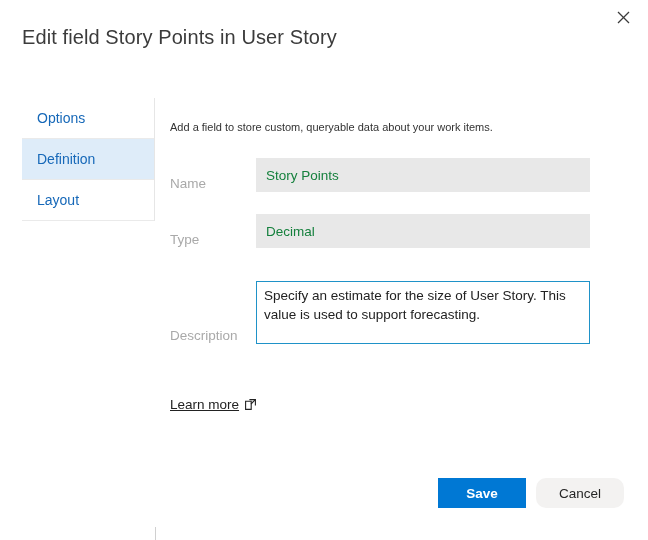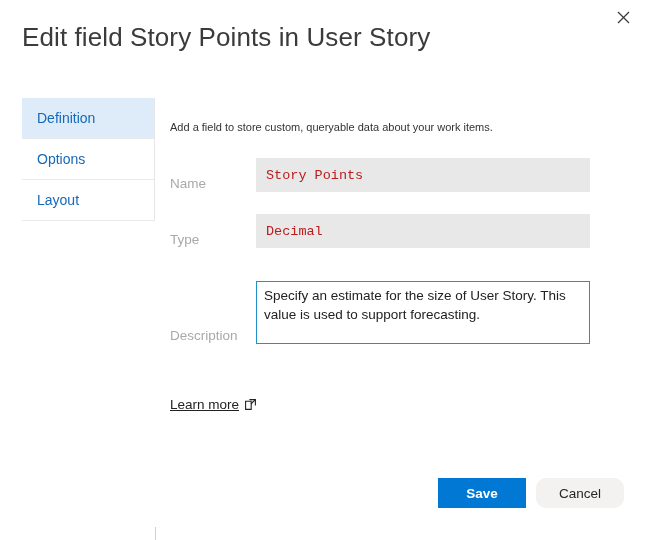--- a/index.html
+++ b/index.html
@@ -41,21 +41,21 @@
     border: none;
     padding: 0;
   }
   .close-btn svg { display: block; }
 
   
   .dialog-title {
     position: absolute;
     left: 22px;
     top: 22px;
-    font-size: 26px;
+    font-size: 20px;
     font-weight: 300;
     color: #3b3b3b;
     letter-spacing: 0.1px;
     line-height: 30px;
     white-space: nowrap;
   }
 
   
   .dialog-body {
     position: absolute;
@@ -117,23 +117,23 @@
     font-size: 13.5px;
     color: #a9a9a9;
     padding-top: 8px;
     line-height: 17px;
   }
   .field-input {
     flex: 1 1 auto;
     height: 34px;
     background: #e8e8e8;
     border: none;
-    font-family: Liberation Mono, monospace;
-    font-size: 13.5px;
-    color: #b91c1c;
+    font-family: Liberation Sans, sans-serif;
+    font-size: 13.5px;
+    color: #15803d;
     padding: 10px 10px;
     box-sizing: border-box;
     outline: none;
   }
   .row-name  { margin-top: 22px; }
   .row-type  { margin-top: 22px; }
   .row-desc  { margin-top: 33px; }
 
   .row-desc .field-label { padding-top: 9px; }
 
@@ -215,25 +215,25 @@
       <line x1="1" y1="1" x2="12" y2="12" stroke="#3b3b3b" stroke-width="1.3"></line>
       <line x1="12" y1="1" x2="1" y2="12" stroke="#3b3b3b" stroke-width="1.3"></line>
     </svg>
   </button>
 
   <div class="dialog-title">Edit field Story Points in User Story</div>
 
   <div class="dialog-body">
 
     <div class="tab-list">
+      <div class="tab-item">
+        <span>Options</span>
+      </div>
       <div class="tab-item selected">
         <span>Definition</span>
-      </div>
-      <div class="tab-item">
-        <span>Options</span>
       </div>
       <div class="tab-item">
         <span>Layout</span>
       </div>
     </div>
 
     <div class="content-pane">
 
       <p class="intro-text">Add a field to store custom, queryable data about your work items.</p>
 

